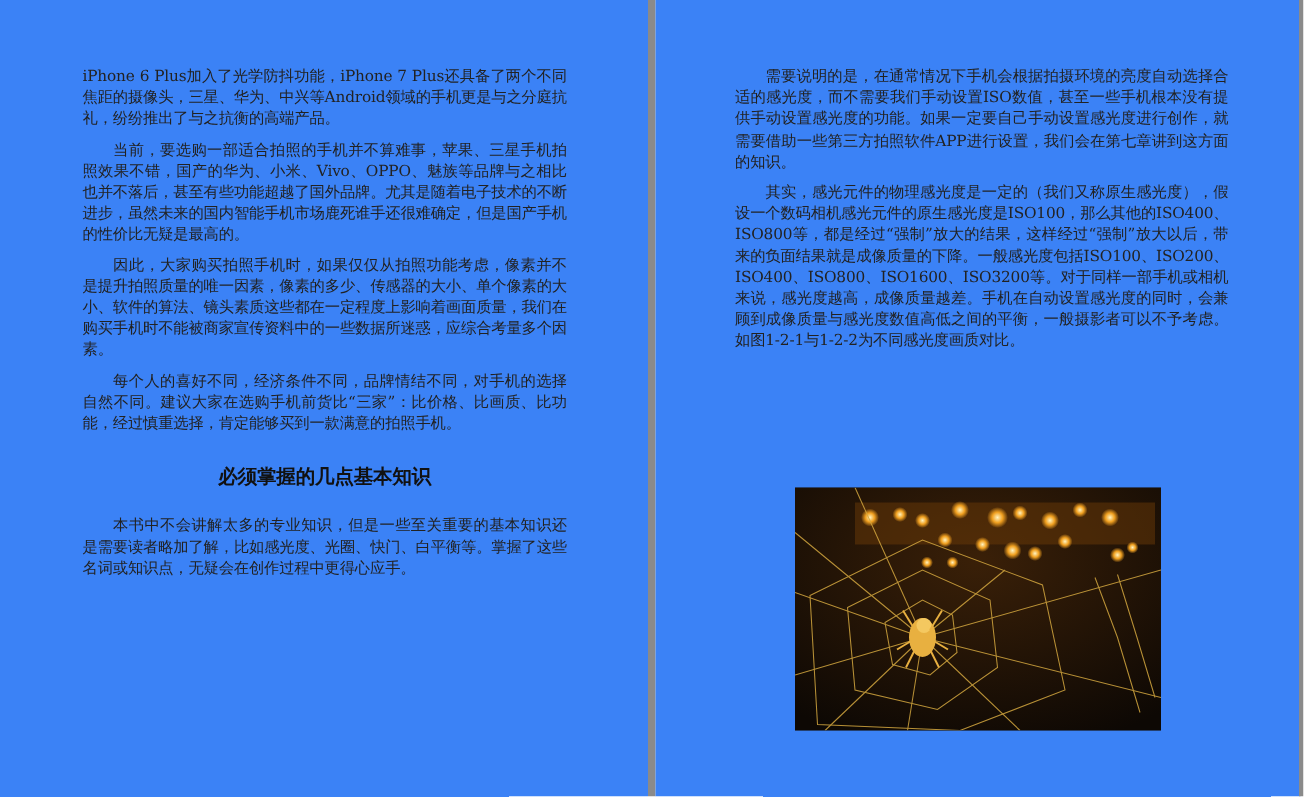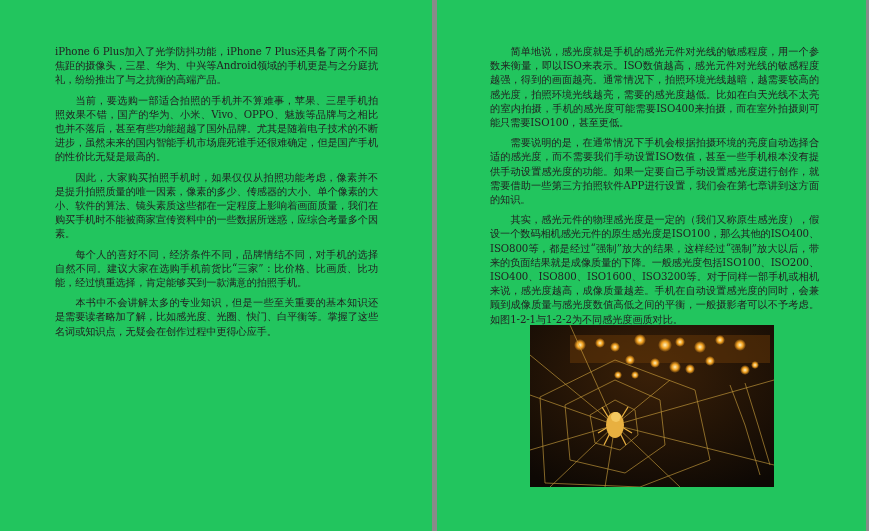--- a/index.html
+++ b/index.html
@@ -1,18 +1,18 @@
 <!DOCTYPE html>
 <html><head>
 <meta charset="utf-8">
 <style>
   html, body { margin:0; padding:0; }
   body { width:869px; height:531px; position:relative; background:#ffffff; overflow:hidden;
          font-family:"DejaVu Serif","Liberation Serif",serif; color:#222; }
-  .page { position:absolute; top:0; height:531px; background:#22c55e; }
+  .page { position:absolute; top:0; height:531px; background:#3b82f6; }
   .page-left { left:0; width:432px; }
   .page-right { left:437px; width:430px; }
   .gutter { position:absolute; left:432px; top:0; width:5px; height:531px; background:#8a8a8a; }
   .right-edge { position:absolute; left:866px; top:0; width:3px; height:531px; background:#8a8a8a; }
   .text-block { position:absolute; font-size:10.2px; line-height:14.2px; text-align:justify; letter-spacing:-0.1px; }
   .left-col { left:55px; width:323px; top:45px; }
   .right-col { left:490px; width:329px; top:45px; }
   p { margin:0 0 6px 0; text-indent:2em; }
   p.noindent { text-indent:0; }
   .section-heading { font-family:"DejaVu Sans","Liberation Sans",sans-serif; font-weight:bold;
@@ -25,29 +25,29 @@
 </style>
 </head>
 <body>
 
 <div class="page page-left">
   <div class="text-block left-col">
     <p class="noindent">iPhone 6 Plus加入了光学防抖功能，iPhone 7 Plus还具备了两个不同焦距的摄像头，三星、华为、中兴等Android领域的手机更是与之分庭抗礼，纷纷推出了与之抗衡的高端产品。</p>
     <p>当前，要选购一部适合拍照的手机并不算难事，苹果、三星手机拍照效果不错，国产的华为、小米、Vivo、OPPO、魅族等品牌与之相比也并不落后，甚至有些功能超越了国外品牌。尤其是随着电子技术的不断进步，虽然未来的国内智能手机市场鹿死谁手还很难确定，但是国产手机的性价比无疑是最高的。</p>
     <p>因此，大家购买拍照手机时，如果仅仅从拍照功能考虑，像素并不是提升拍照质量的唯一因素，像素的多少、传感器的大小、单个像素的大小、软件的算法、镜头素质这些都在一定程度上影响着画面质量，我们在购买手机时不能被商家宣传资料中的一些数据所迷惑，应综合考量多个因素。</p>
     <p>每个人的喜好不同，经济条件不同，品牌情结不同，对手机的选择自然不同。建议大家在选购手机前货比“三家”：比价格、比画质、比功能，经过慎重选择，肯定能够买到一款满意的拍照手机。</p>
+    <div class="section-heading">必须掌握的几点基本知识</div>
     <p>本书中不会讲解太多的专业知识，但是一些至关重要的基本知识还是需要读者略加了解，比如感光度、光圈、快门、白平衡等。掌握了这些名词或知识点，无疑会在创作过程中更得心应手。</p>
   </div>
 </div>
 
 <div class="gutter"></div>
 
 <div class="page page-right"></div>
 <div class="text-block right-col">
-  <p>简单地说，感光度就是手机的感光元件对光线的敏感程度，用一个参数来衡量，即以ISO来表示。ISO数值越高，感光元件对光线的敏感程度越强，得到的画面越亮。通常情况下，拍照环境光线越暗，越需要较高的感光度，拍照环境光线越亮，需要的感光度越低。比如在白天光线不太亮的室内拍摄，手机的感光度可能需要ISO400来拍摄，而在室外拍摄则可能只需要ISO100，甚至更低。</p>
   <p>需要说明的是，在通常情况下手机会根据拍摄环境的亮度自动选择合适的感光度，而不需要我们手动设置ISO数值，甚至一些手机根本没有提供手动设置感光度的功能。如果一定要自己手动设置感光度进行创作，就需要借助一些第三方拍照软件APP进行设置，我们会在第七章讲到这方面的知识。</p>
   <p>其实，感光元件的物理感光度是一定的（我们又称原生感光度），假设一个数码相机感光元件的原生感光度是ISO100，那么其他的ISO400、ISO800等，都是经过“强制”放大的结果，这样经过“强制”放大以后，带来的负面结果就是成像质量的下降。一般感光度包括ISO100、ISO200、ISO400、ISO800、ISO1600、ISO3200等。对于同样一部手机或相机来说，感光度越高，成像质量越差。手机在自动设置感光度的同时，会兼顾到成像质量与感光度数值高低之间的平衡，一般摄影者可以不予考虑。如图1-2-1与1-2-2为不同感光度画质对比。</p>
 </div>
 
 <div class="photo">
   <svg width="244" height="162" viewBox="0 0 244 162">
     <defs>
       <radialGradient id="bk" cx="0.5" cy="0.3" r="0.8">
         <stop offset="0" stop-color="#3a2008"></stop>
         <stop offset="1" stop-color="#0d0804"></stop>

